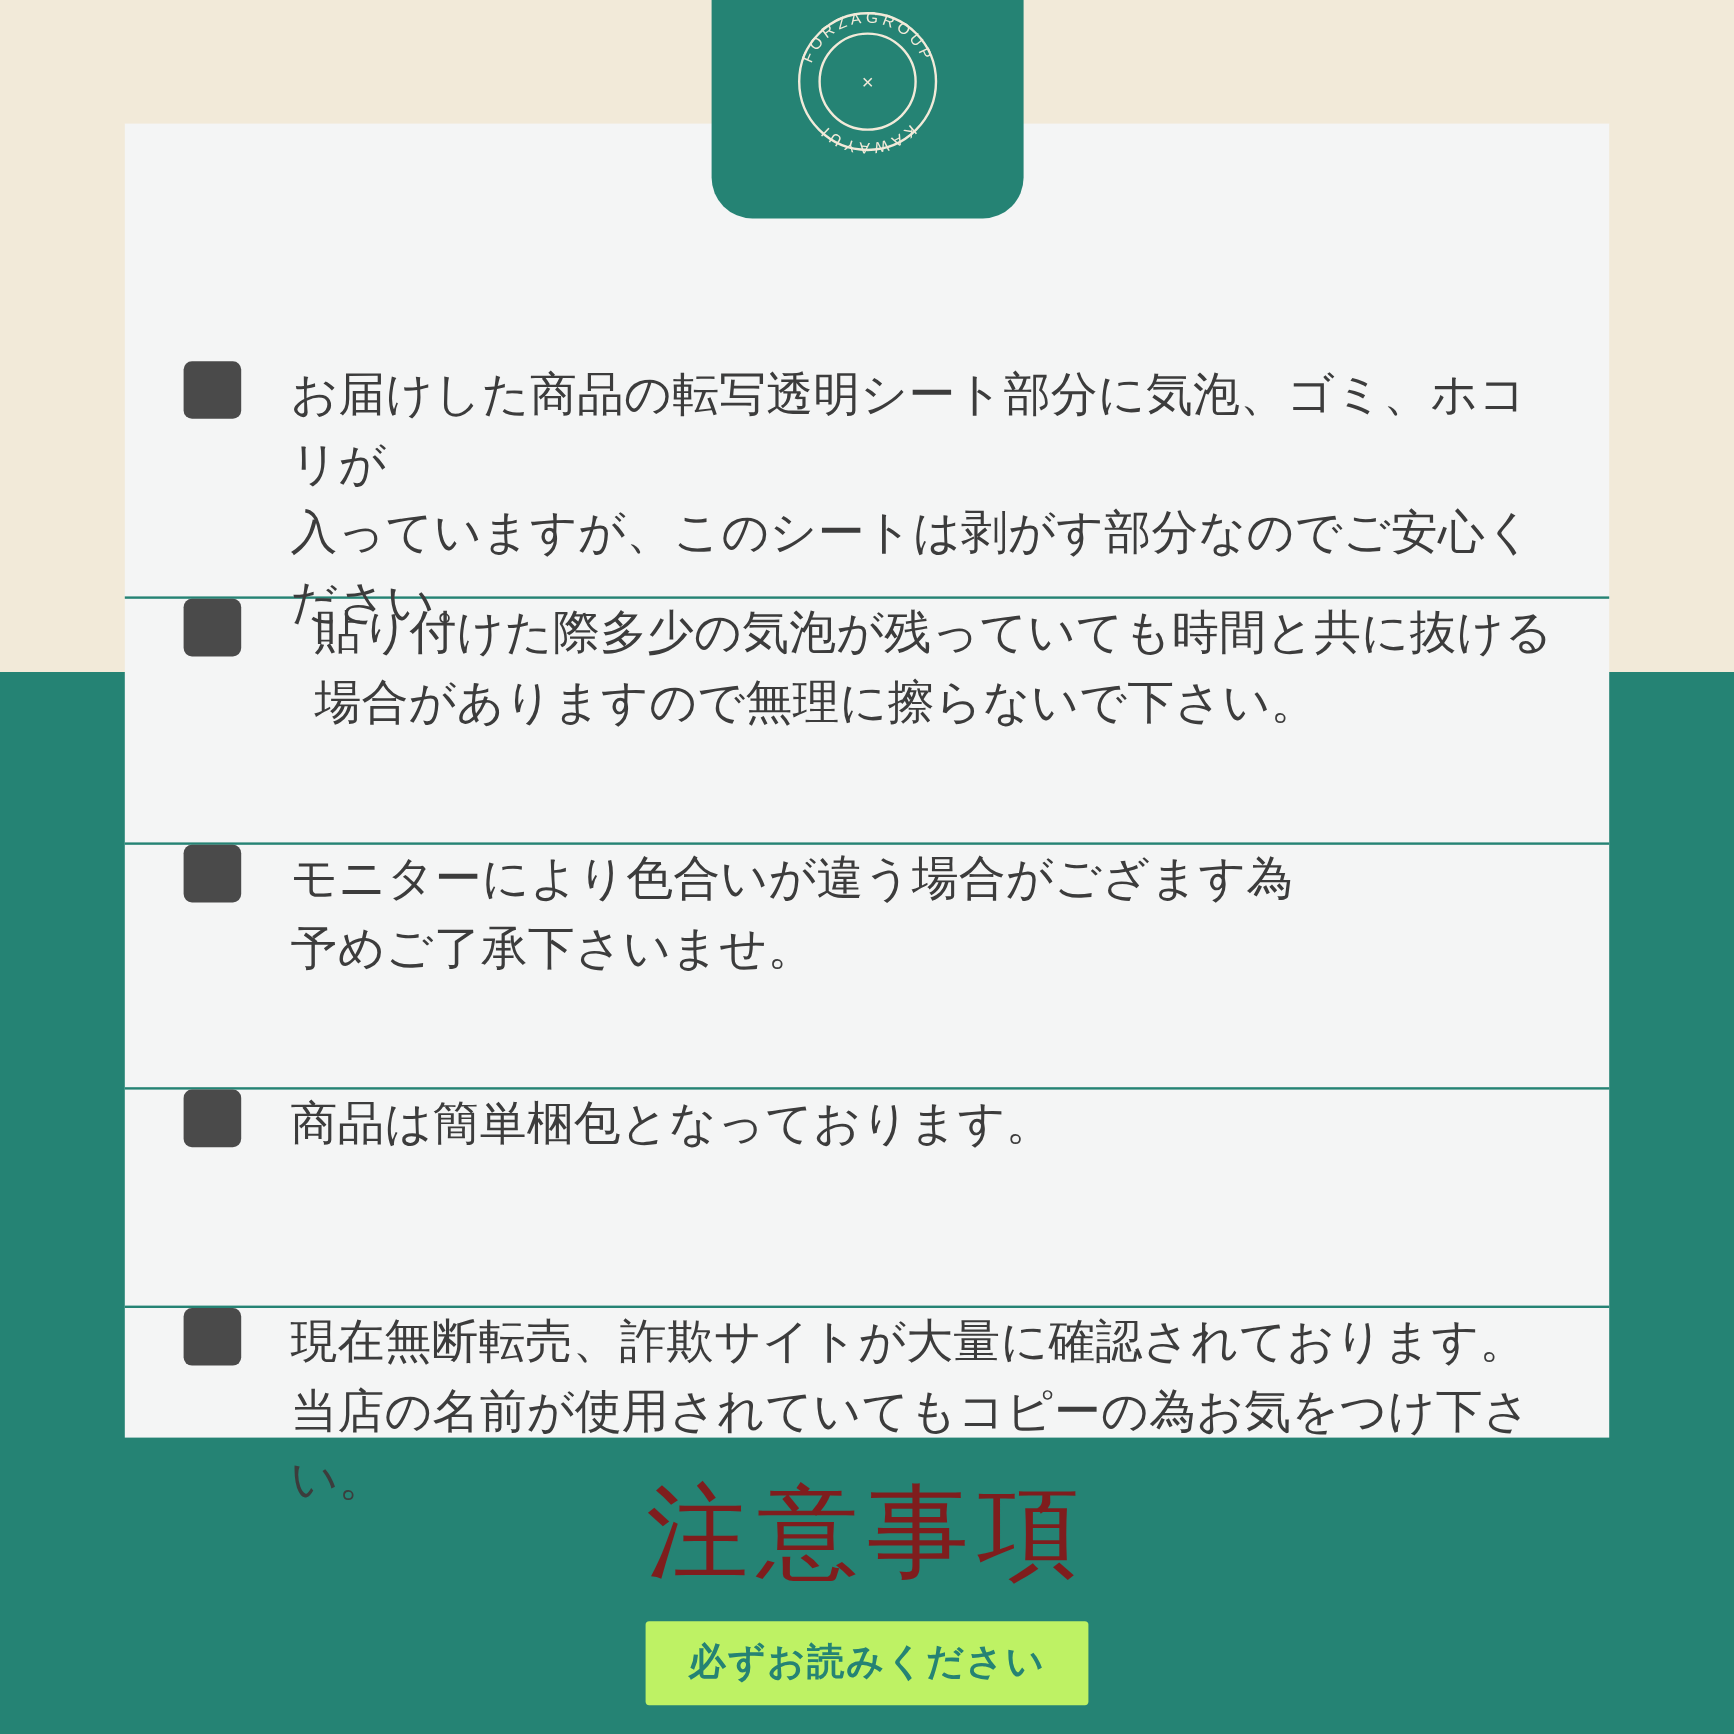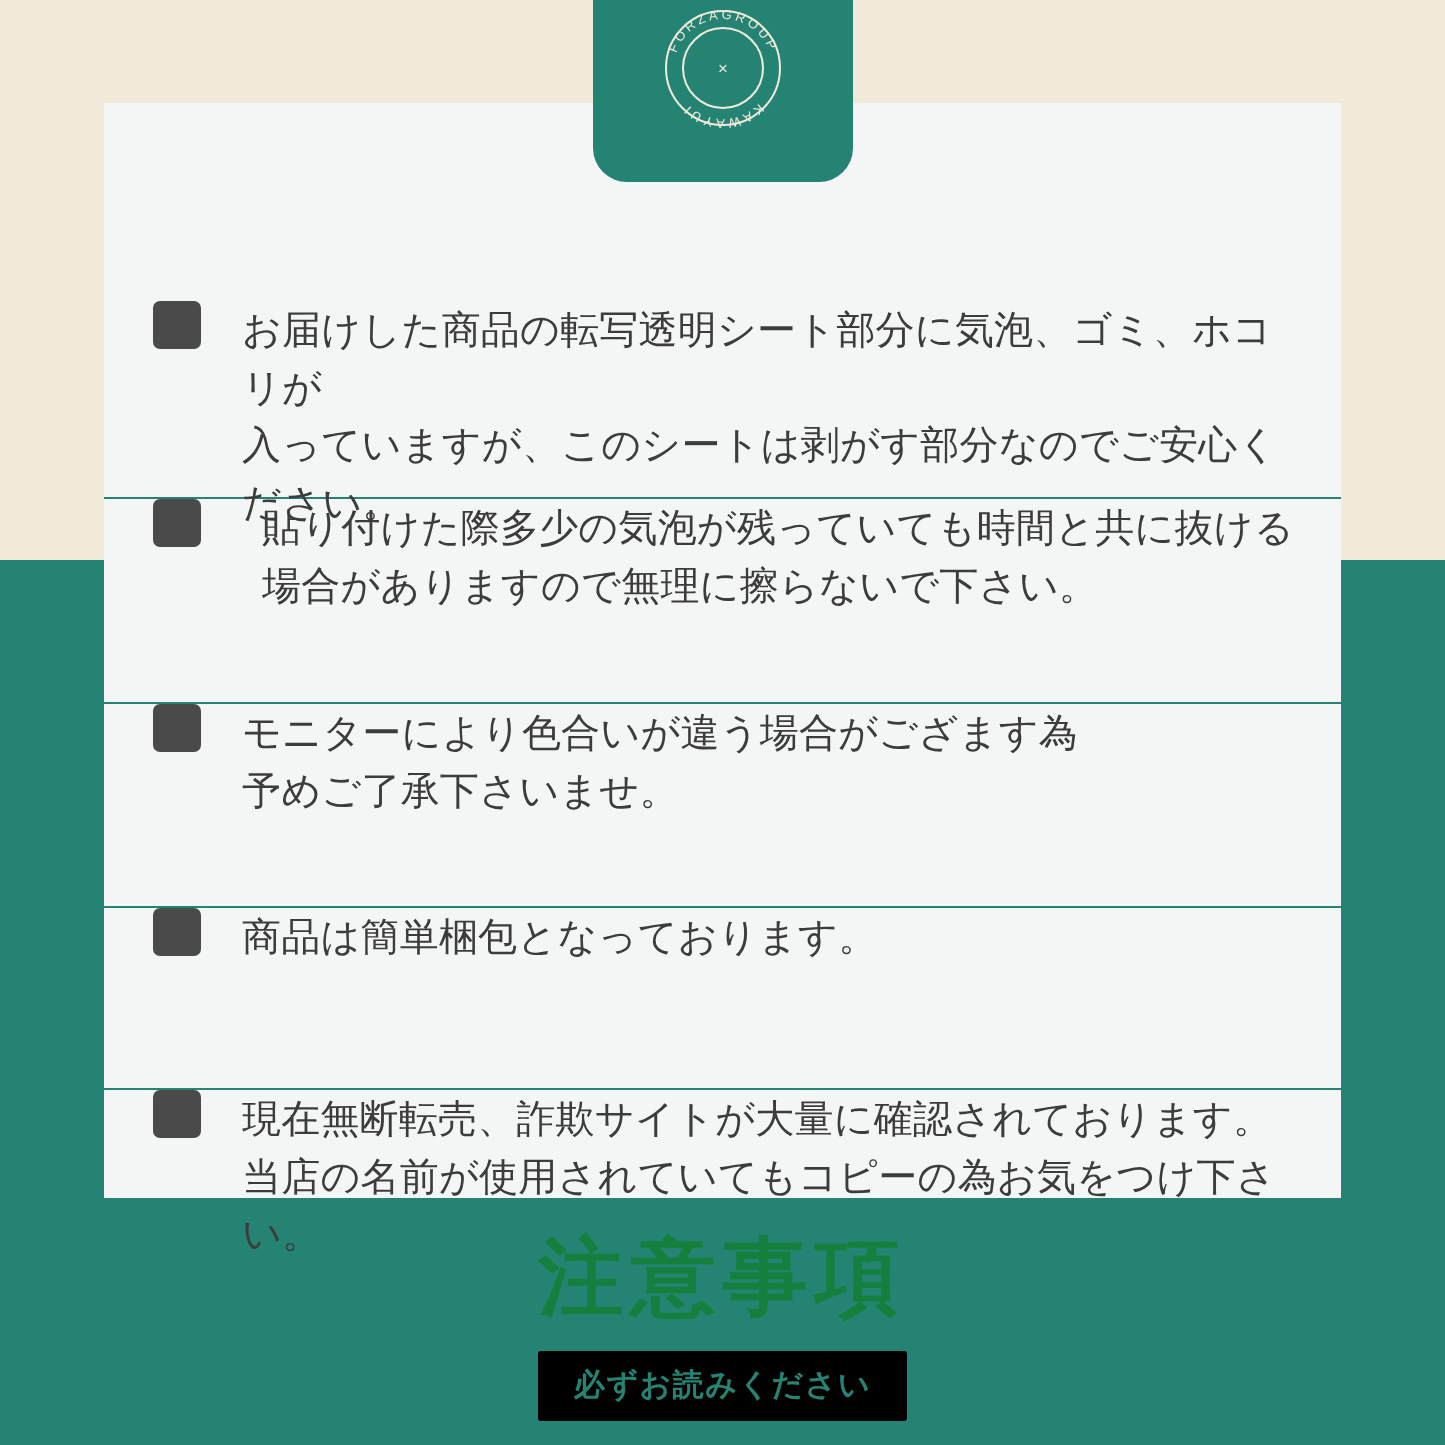--- a/index.html
+++ b/index.html
@@ -114,27 +114,27 @@
     width: 1445px;
     height: 247px;
     z-index: 4;
     display: flex;
     flex-direction: column;
     align-items: center;
   }
   #footer-title {
     margin-top: 22px;
     font-size: 85px;
-    font-weight: bold;
-    color: #15803d;
+    font-weight: normal;
+    color: #7f1d1d;
     letter-spacing: 7px;
   }
   #footer-badge {
     margin-top: 16px;
-    background: #000000;
+    background: #bef264;
     color: #258374;
     font-size: 31px;
     font-weight: bold;
     letter-spacing: 1.5px;
     padding: 13px 36px 15px 36px;
     border-radius: 3px;
   }
 </style>
 </head>
 <body>

